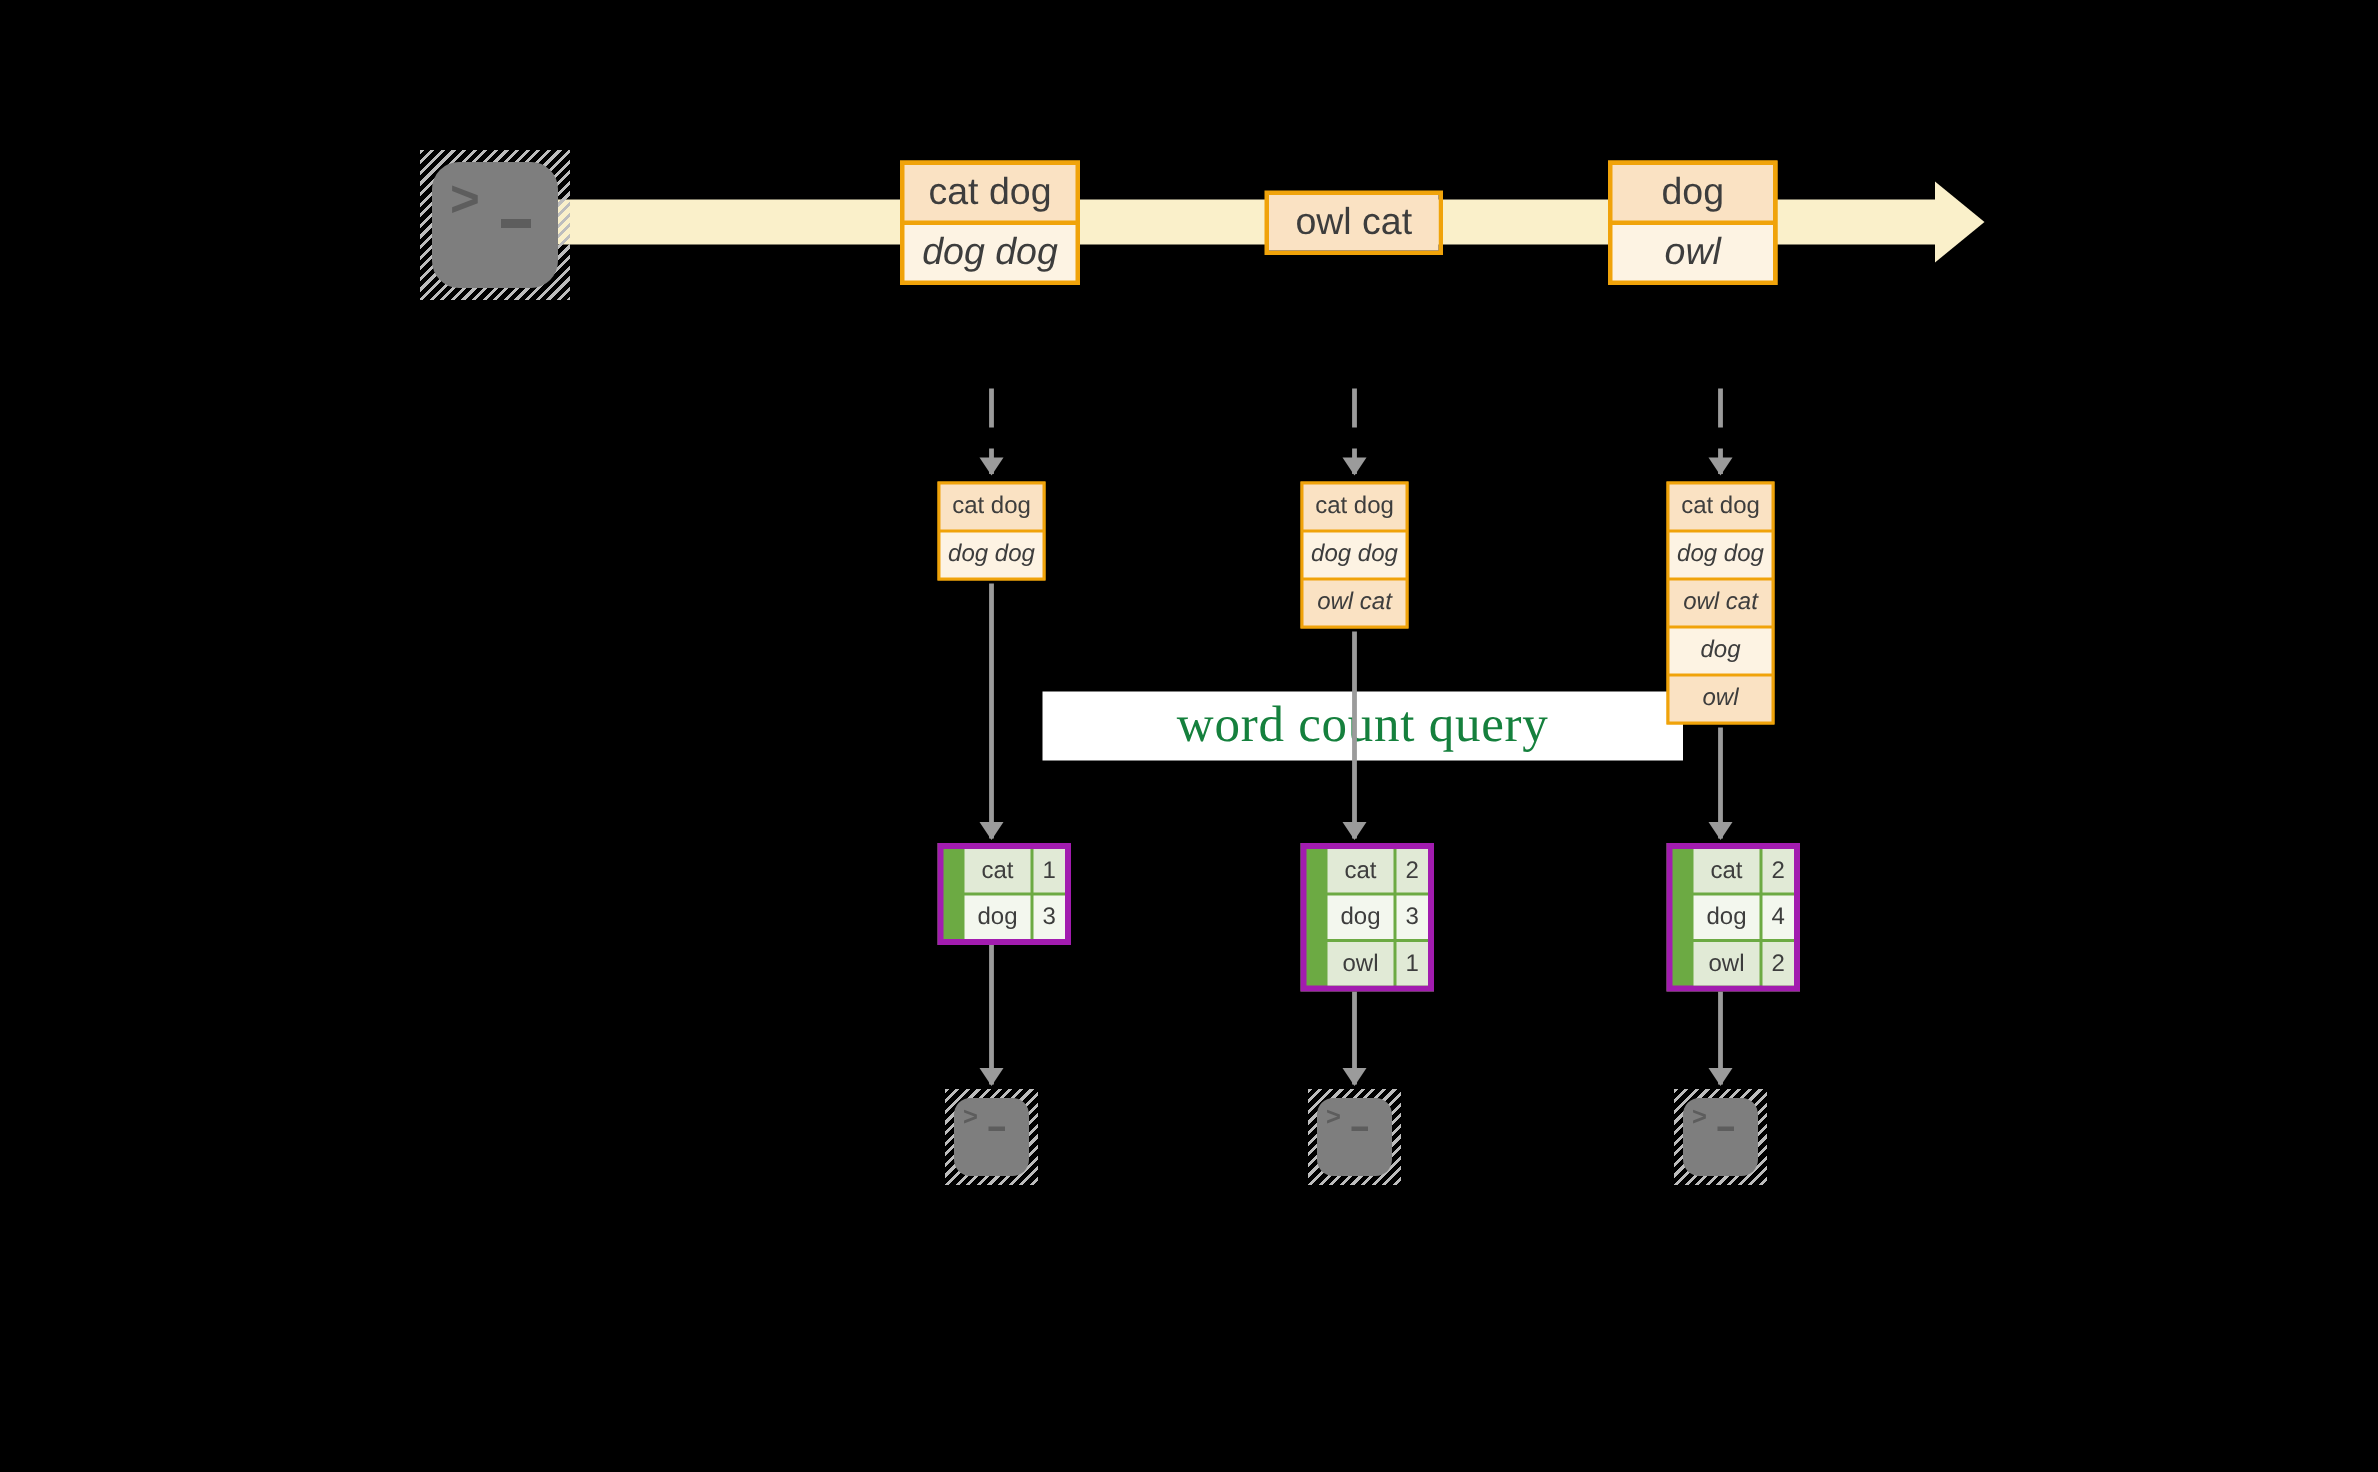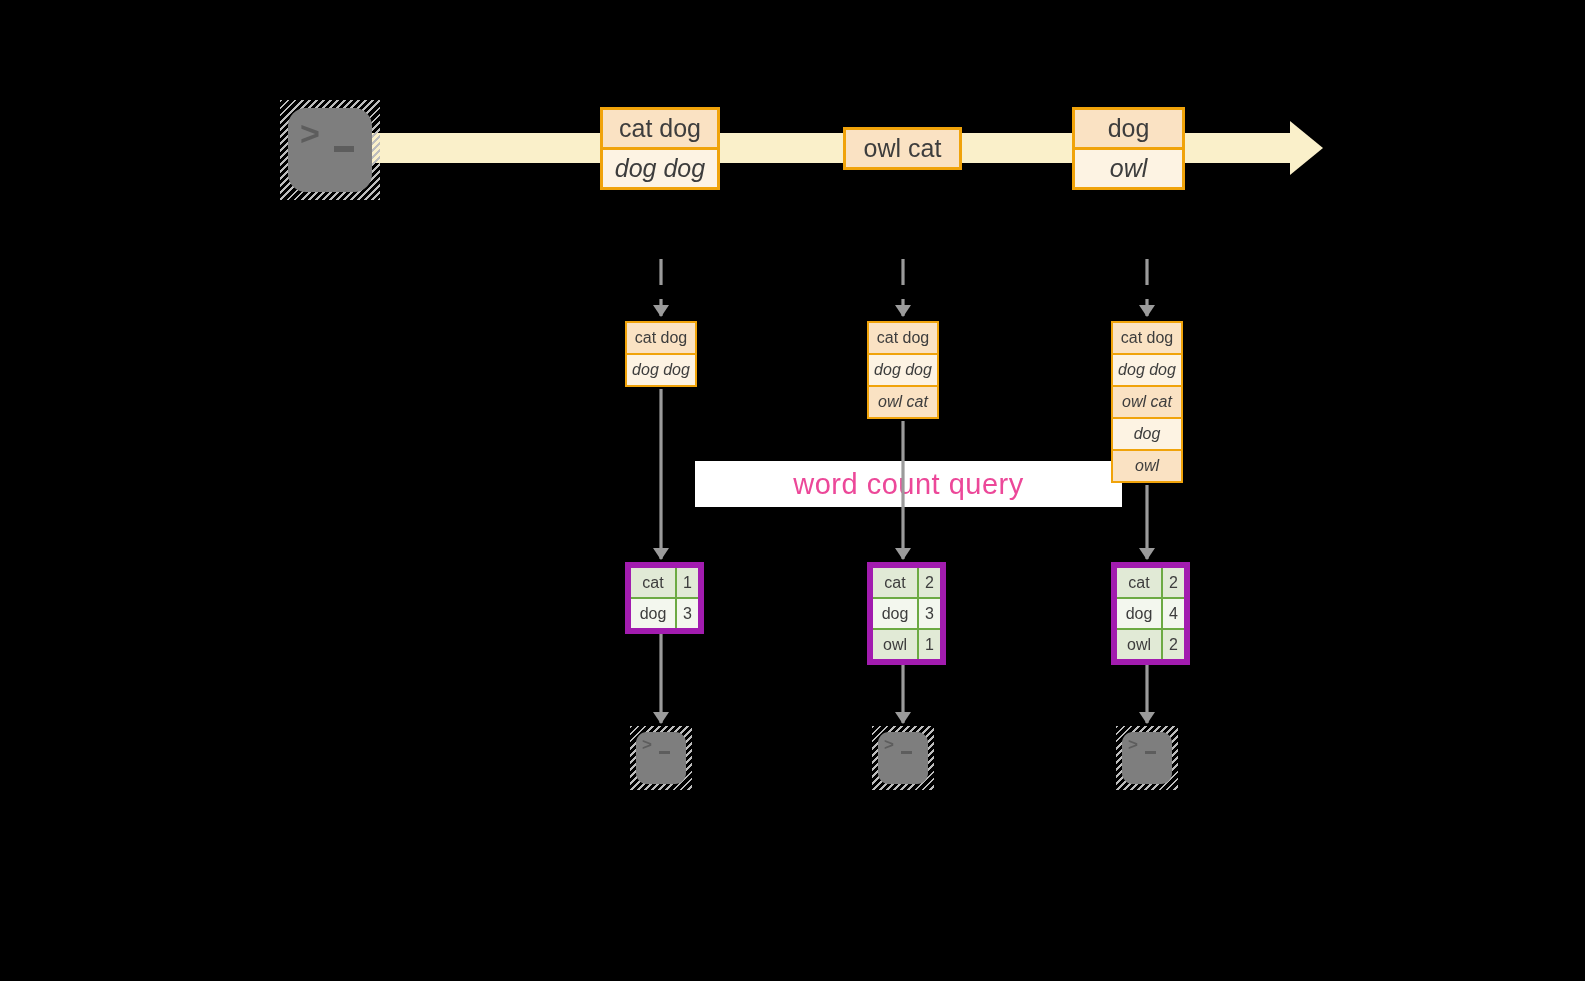--- a/index.html
+++ b/index.html
@@ -28,23 +28,23 @@
   .obox .orow{text-align:center;background:#fdf3e3;}
   .obox .orow.d{background:#fae2c3;}
   .obox .orow + .orow{margin-top:3px;font-style:italic;}
   .obox.big .orow{height:37px;line-height:37px;font-size:25px;}
   .obox.sm{border-width:2px;}
   .obox.sm .orow{height:30px;line-height:30px;font-size:16px;}
   .obox.sm .orow + .orow{margin-top:2px;}
   
   .query-band{position:absolute;left:695px;top:461px;width:427px;height:46px;background:#ffffff;z-index:1;
     display:flex;align-items:center;justify-content:center;}
-  .query-band span{font-size:29px;color:#ec4899;letter-spacing:0.5px;}
+  .query-band span{font-size:34px;color:#15803d;letter-spacing:0.5px;font-family:Liberation Serif, serif;}
   
-  .gtable{position:absolute;z-index:3;border:6px solid #a21caf;background:#6caa43;}
+  .gtable{position:absolute;z-index:3;border:4px solid #a21caf;background:#6caa43;padding-left:14px;}
   .grow{display:flex;}
   .grow + .grow{margin-top:2px;}
   .gw,.gc{height:29px;line-height:29px;text-align:center;font-size:16px;background:#f3f7ee;}
   .gw{width:44px;}
   .gc{width:21px;margin-left:2px;}
   .grow.d .gw,.grow.d .gc{background:#e1ead6;}
   
   svg.arrows{position:absolute;left:0;top:0;z-index:2;}
 </style>
 </head>

